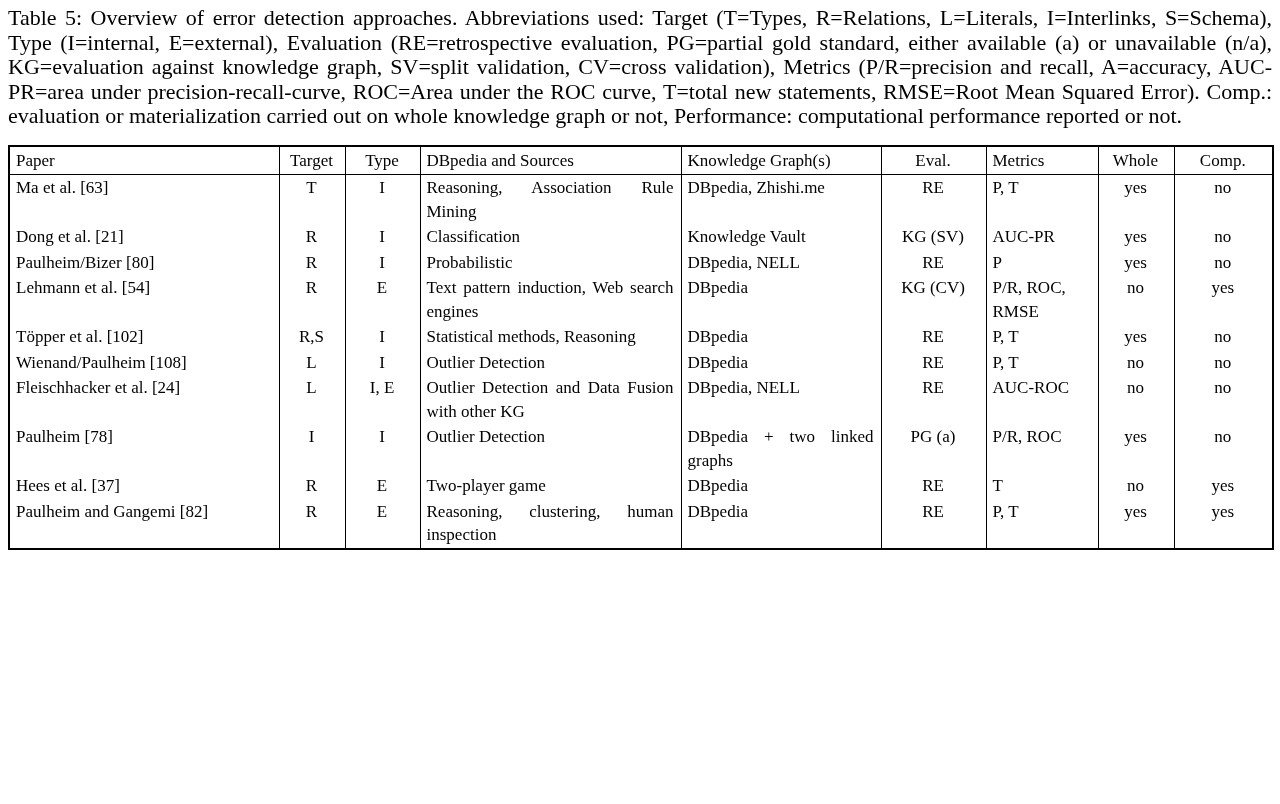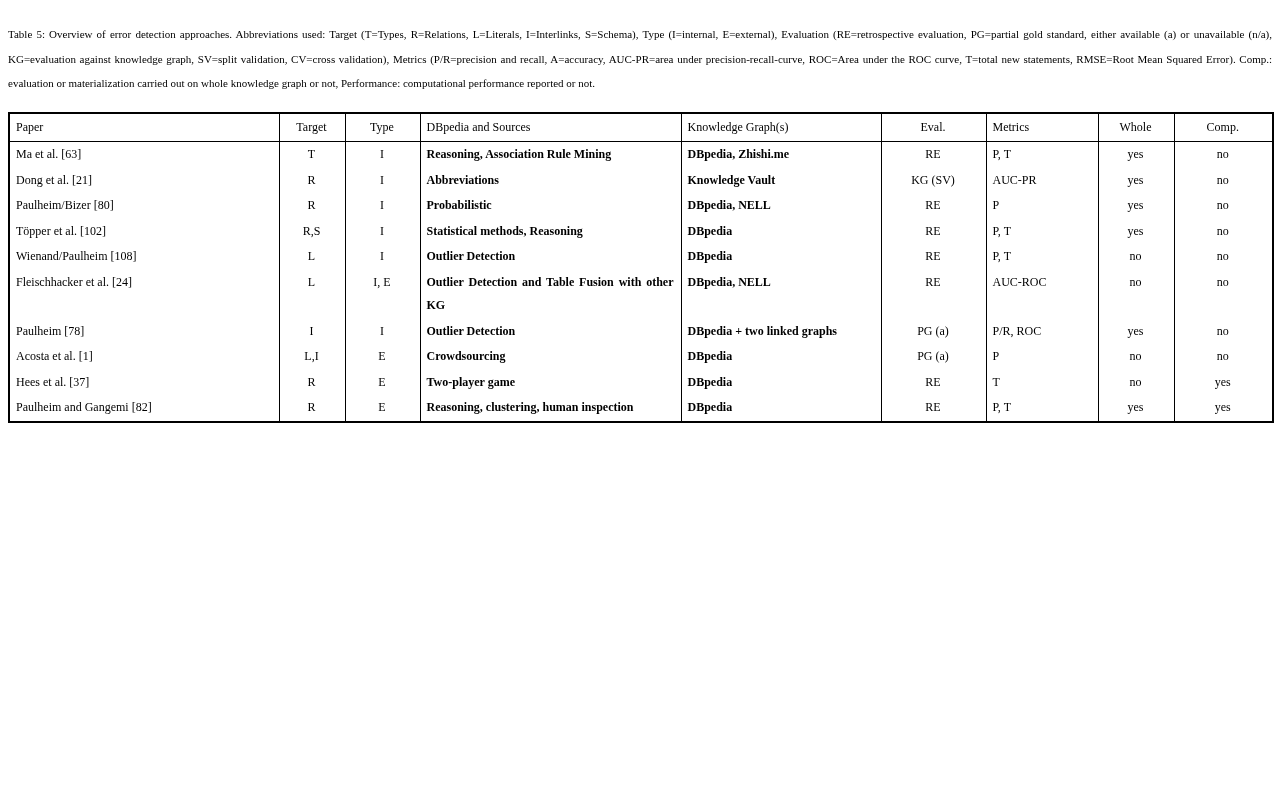--- a/index.html
+++ b/index.html
@@ -12,52 +12,52 @@
   body {
     width: 1280px;
     height: 804px;
     font-family: "Liberation Serif", "DejaVu Serif", serif;
     overflow: hidden;
   }
   .page {
     padding: 6px 8px 0 8px;
   }
   .caption {
-    font-size: 11px;
+    font-size: 22px;
     line-height: 24.5px;
     text-align: justify;
-    margin: 16px 0 16px 0;
+    margin: 0 0 16px 0;
     width: 1264px;
     hyphens: auto;
   }
   table.approaches {
     border-collapse: collapse;
     table-layout: fixed;
     width: 1264px;
-    font-size: 12px;
+    font-size: 17px;
     border: 2px solid #000;
   }
   th, td {
     border-left: 1px solid #000;
     padding: 1px 7px 1px 6px;
     vertical-align: top;
     line-height: 23.5px;
     font-weight: normal;
     overflow: hidden;
   }
   th:first-child, td:first-child { border-left: none; }
   thead th {
     border-bottom: 1px solid #000;
     padding-top: 2px;
     padding-bottom: 2px;
     text-align: left;
   }
   .al-left   { text-align: left; }
   .al-center { text-align: center; }
-  .al-justify{ text-align: justify; hyphens: auto; font-weight: bold; }
+  .al-justify{ text-align: justify; hyphens: auto; }
 </style>
 </head>
 <body>
 
 <div class="page">
 
   <p class="caption">Table 5: Overview of error detection approaches. Abbreviations used: Target (T=Types, R=Relations, L=Literals, I=Interlinks, S=Schema), Type (I=internal, E=external), Evaluation (RE=retrospective evaluation, PG=partial gold standard, either available (a) or unavailable (n/a), KG=evaluation against knowledge graph, SV=split validation, CV=cross validation), Metrics (P/R=precision and recall, A=accuracy, AUC-PR=area under precision-recall-curve, ROC=Area under the ROC curve, T=total new statements, RMSE=Root Mean Squared Error). Comp.: evaluation or materialization carried out on whole knowledge graph or not, Performance: computational performance reported or not.</p>
 
   <table class="approaches">
     <colgroup>
@@ -93,39 +93,50 @@
           <td class="al-justify">DBpedia, Zhishi.me</td>
           <td class="al-center">RE</td>
           <td class="al-left">P, T</td>
           <td class="al-center">yes</td>
           <td class="al-center">no</td>
         </tr>
         <tr>
           <td class="al-left">Dong et al. [21]</td>
           <td class="al-center">R</td>
           <td class="al-center">I</td>
-          <td class="al-justify">Abbreviations</td>
+          <td class="al-justify">Classification</td>
           <td class="al-justify">Knowledge Vault</td>
           <td class="al-center">KG (SV)</td>
           <td class="al-left">AUC-PR</td>
           <td class="al-center">yes</td>
           <td class="al-center">no</td>
         </tr>
         <tr>
           <td class="al-left">Paulheim/Bizer [80]</td>
           <td class="al-center">R</td>
           <td class="al-center">I</td>
           <td class="al-justify">Probabilistic</td>
           <td class="al-justify">DBpedia, NELL</td>
           <td class="al-center">RE</td>
           <td class="al-left">P</td>
           <td class="al-center">yes</td>
           <td class="al-center">no</td>
         </tr>
         <tr>
+          <td class="al-left">Lehmann et al. [54]</td>
+          <td class="al-center">R</td>
+          <td class="al-center">E</td>
+          <td class="al-justify">Text pattern induction, Web search engines</td>
+          <td class="al-justify">DBpedia</td>
+          <td class="al-center">KG (CV)</td>
+          <td class="al-left">P/R, ROC, RMSE</td>
+          <td class="al-center">no</td>
+          <td class="al-center">yes</td>
+        </tr>
+        <tr>
           <td class="al-left">Töpper et al. [102]</td>
           <td class="al-center">R,S</td>
           <td class="al-center">I</td>
           <td class="al-justify">Statistical methods, Reasoning</td>
           <td class="al-justify">DBpedia</td>
           <td class="al-center">RE</td>
           <td class="al-left">P, T</td>
           <td class="al-center">yes</td>
           <td class="al-center">no</td>
         </tr>
@@ -137,50 +148,39 @@
           <td class="al-justify">DBpedia</td>
           <td class="al-center">RE</td>
           <td class="al-left">P, T</td>
           <td class="al-center">no</td>
           <td class="al-center">no</td>
         </tr>
         <tr>
           <td class="al-left">Fleischhacker et al. [24]</td>
           <td class="al-center">L</td>
           <td class="al-center">I, E</td>
-          <td class="al-justify">Outlier Detection and Table Fusion with other KG</td>
+          <td class="al-justify">Outlier Detection and Data Fusion with other KG</td>
           <td class="al-justify">DBpedia, NELL</td>
           <td class="al-center">RE</td>
           <td class="al-left">AUC-ROC</td>
           <td class="al-center">no</td>
           <td class="al-center">no</td>
         </tr>
         <tr>
           <td class="al-left">Paulheim [78]</td>
           <td class="al-center">I</td>
           <td class="al-center">I</td>
           <td class="al-justify">Outlier Detection</td>
           <td class="al-justify">DBpedia + two linked graphs</td>
           <td class="al-center">PG (a)</td>
           <td class="al-left">P/R, ROC</td>
           <td class="al-center">yes</td>
           <td class="al-center">no</td>
         </tr>
         <tr>
-          <td class="al-left">Acosta et al. [1]</td>
-          <td class="al-center">L,I</td>
-          <td class="al-center">E</td>
-          <td class="al-justify">Crowdsourcing</td>
-          <td class="al-justify">DBpedia</td>
-          <td class="al-center">PG (a)</td>
-          <td class="al-left">P</td>
-          <td class="al-center">no</td>
-          <td class="al-center">no</td>
-        </tr>
-        <tr>
           <td class="al-left">Hees et al. [37]</td>
           <td class="al-center">R</td>
           <td class="al-center">E</td>
           <td class="al-justify">Two-player game</td>
           <td class="al-justify">DBpedia</td>
           <td class="al-center">RE</td>
           <td class="al-left">T</td>
           <td class="al-center">no</td>
           <td class="al-center">yes</td>
         </tr>

